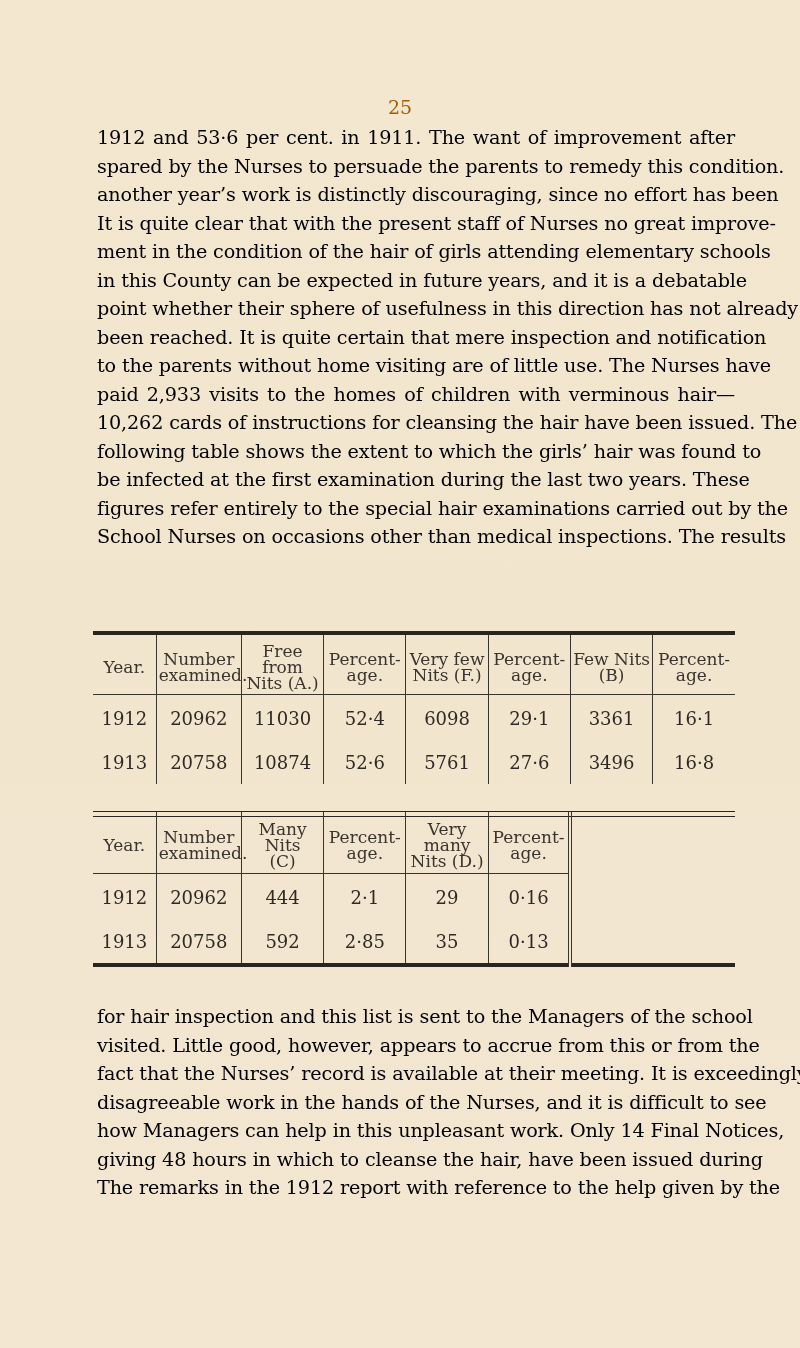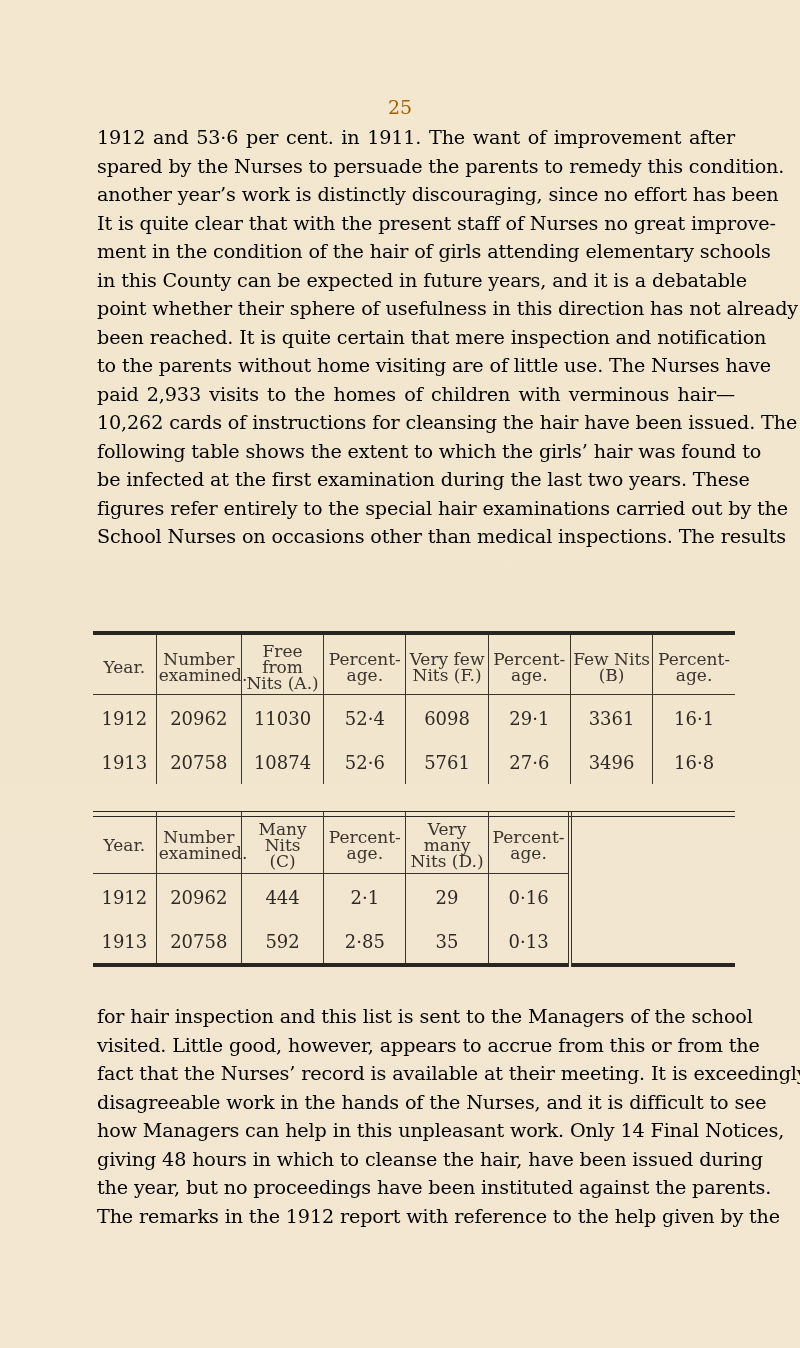--- a/index.html
+++ b/index.html
@@ -253,15 +253,14 @@
   </tbody>
 </table>
 
 <div class="para" id="para2">
   <span class="line">for hair inspection and this list is sent to the Managers of the school</span>
   <span class="line">visited.  Little good, however, appears to accrue from this or from the</span>
   <span class="line">fact that the Nurses’ record is available at their meeting.  It is exceedingly</span>
   <span class="line">disagreeable work in the hands of the Nurses, and it is difficult to see</span>
   <span class="line">how Managers can help in this unpleasant work.  Only 14 Final Notices,</span>
   <span class="line">giving 48 hours in which to cleanse the hair, have been issued during</span>
-  <span class="line">the year, but no proceedings have been instituted against the parents.</span>
   <span class="line">The remarks in the 1912 report with reference to the help given by the</span>
 </div>
 
 </body></html>

